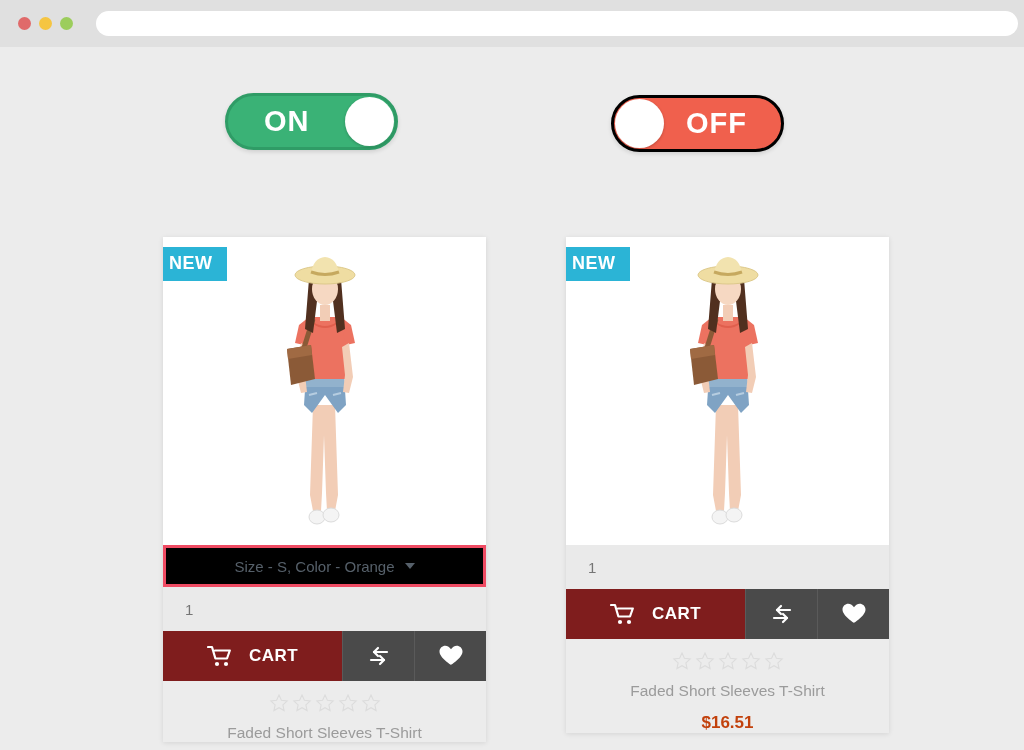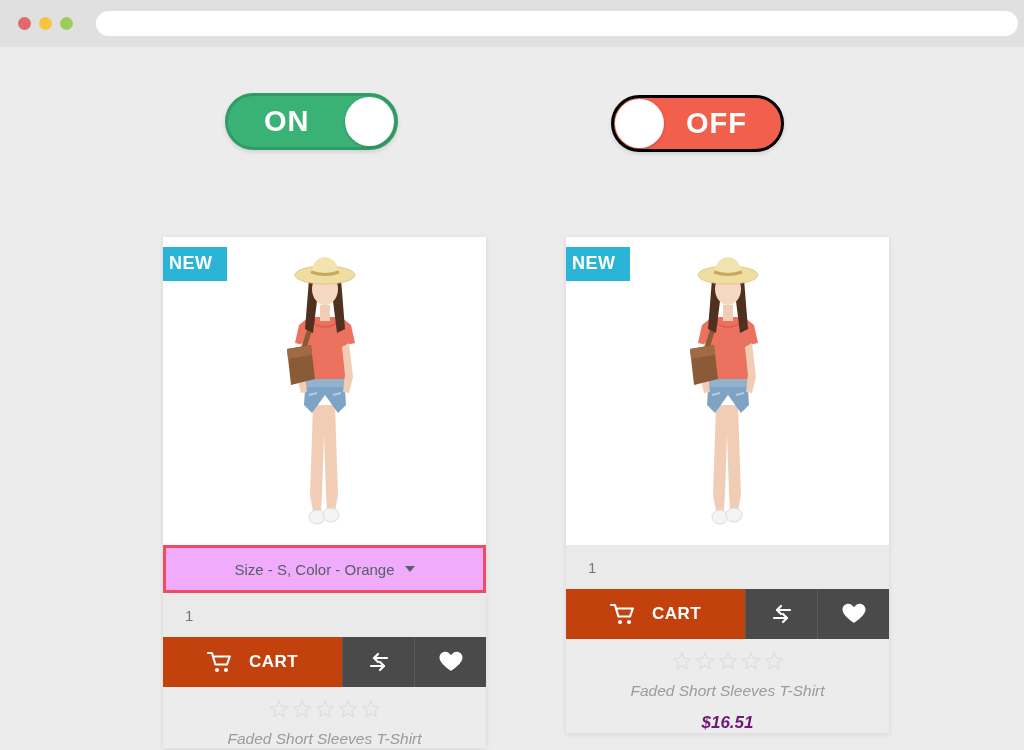--- a/index.html
+++ b/index.html
@@ -105,22 +105,22 @@
     z-index: 4;
   }
 
   
   .model-svg { position: absolute; left: 50%; top: 8px; transform: translateX(-50%); }
 
   
   .attr-select {
     position: relative;
     width: 100%;
-    height: 48px;
-    background: #f0abfc;
+    height: 42px;
+    background: #000000;
     border: 3px solid #ef4b63;
     display: flex; align-items: center; justify-content: center;
     cursor: pointer;
   }
   .attr-text {
     font-size: 15px; color: #56606a;
   }
   .caret {
     width: 0; height: 0;
     border-left: 5px solid transparent;
@@ -138,46 +138,46 @@
     font-size: 15px; color: #9a9a9a;
     padding-left: 22px;
     outline: none;
     display: block;
   }
 
   
   .action-row { display: flex; width: 100%; height: 50px; }
   .btn-cart {
     flex: 1 1 auto;
-    background: #c2410c;
+    background: #7f1d1d;
     display: flex; align-items: center; justify-content: center;
     gap: 16px;
     cursor: pointer;
   }
   .btn-cart .label {
     color: #ffffff; font-size: 17px; font-weight: bold; letter-spacing: 0.5px;
   }
   .btn-square {
     width: 72px;
     background: #4a4a4a;
     display: flex; align-items: center; justify-content: center;
     cursor: pointer;
     border-left: 1px solid #5a5a5a;
   }
 
   
-  .info { text-align: center; padding-top: 12px; background: #ececec; width: 323px; font-style: italic; }
+  .info { text-align: center; padding-top: 12px; background: #ececec; width: 323px; }
   .stars { display: flex; justify-content: center; gap: 3px; }
   .prod-title {
     margin-top: 11px;
     font-size: 15.5px; color: #9b9b9b;
   }
   .prod-price {
     margin-top: 13px;
-    font-size: 17px; font-weight: bold; color: #701a75;
+    font-size: 17px; font-weight: bold; color: #c2410c;
   }
 </style>
 </head>
 <body>
 
 <div class="browser-chrome">
   <div class="traffic-lights">
     <span class="tl red"></span>
     <span class="tl yellow"></span>
     <span class="tl green"></span>

